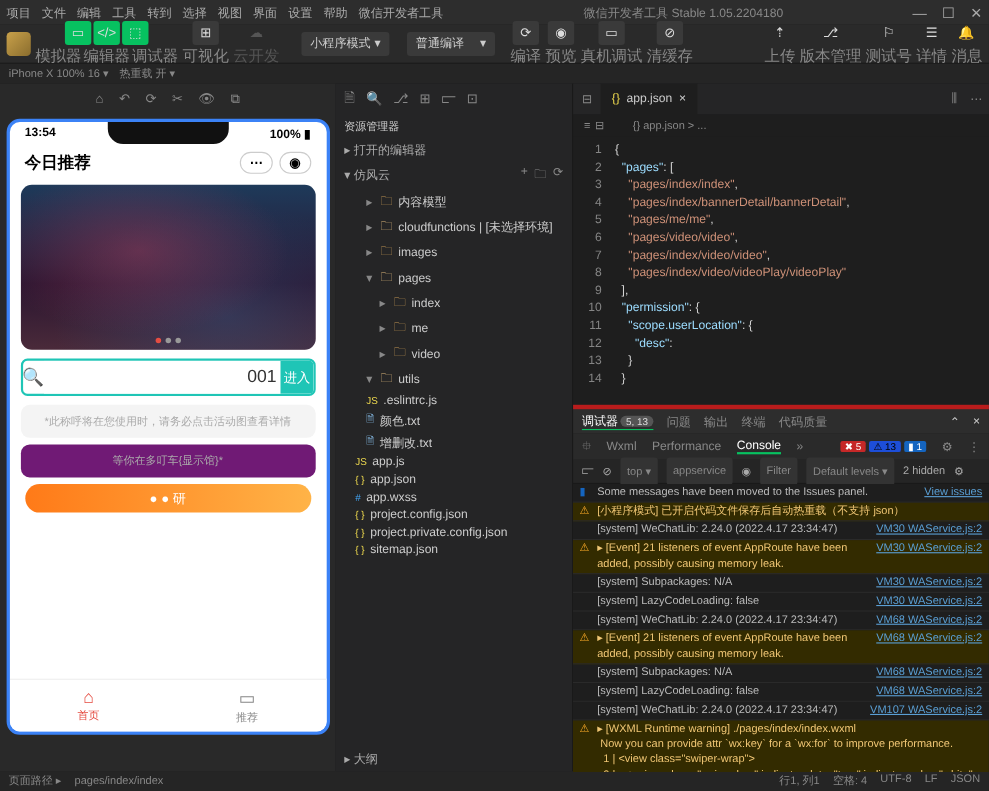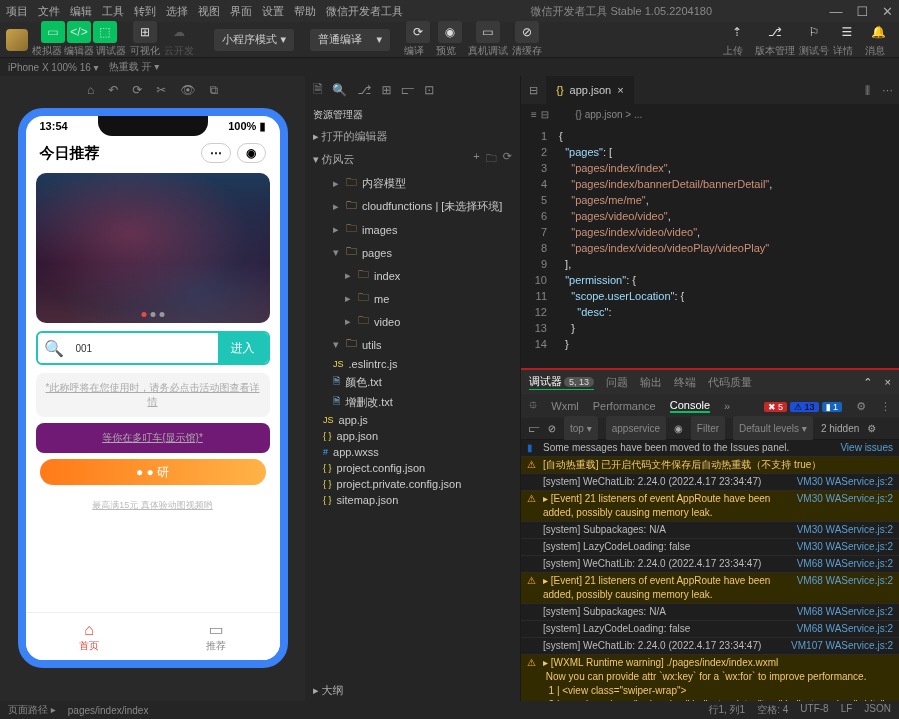--- a/index.html
+++ b/index.html
@@ -6,45 +6,45 @@
 body { background:#1e1e1e; color:#ccc; font-size:11px; overflow:hidden; width:899px; height:719px; }
 .topbar{height:22px;background:#2d2d2d;display:flex;align-items:center;padding:0 6px;color:#aaa;font-size:11px;}
 .topbar .menus span{margin-right:10px;cursor:default;}
 .topbar .title{flex:1;text-align:center;color:#888;}
 .topbar .winctl{display:flex;gap:14px;font-size:13px;}
 .toolbar{height:36px;background:#2a2a2a;display:flex;align-items:center;padding:0 6px;gap:4px;border-bottom:1px solid #191919;}
 .logo{width:22px;height:22px;background:linear-gradient(135deg,#c9a14a,#8a6d2e);border-radius:4px;}
 .tbtn{height:22px;min-width:24px;border-radius:3px;display:flex;align-items:center;justify-content:center;font-size:12px;color:#ddd;background:#3a3a3a;}
 .green{background:#07c160;}
 .sel{height:22px;background:#3a3a3a;border-radius:3px;padding:0 8px;display:flex;align-items:center;color:#ccc;font-size:11px;min-width:80px;justify-content:space-between;}
-.toollabel{color:#888;font-size:10px;min-width:28px;text-align:left;}
+.toollabel{color:#888;font-size:14px;min-width:28px;text-align:right;}
 .toolgrp{display:flex;flex-direction:column;align-items:center;gap:1px;}
 .toolgrp>div:first-child{display:flex;gap:2px;}
 .spacer{flex:1;}
 .infobar{height:18px;background:#252525;display:flex;align-items:center;padding:0 8px;color:#888;font-size:10px;gap:10px;}
 .main{display:flex;height:625px;}
 .simwrap{width:305px;background:#292929;display:flex;flex-direction:column;}
 .simtop{height:28px;display:flex;align-items:center;justify-content:center;gap:14px;color:#888;font-size:12px;}
-.phone{width:270px;height:560px;background:#fff;border-radius:25px;margin:4px auto 0;position:relative;overflow:hidden;border:8px solid #3b82f6;}
+.phone{width:294px;height:560px;background:#fff;border-radius:12px;margin:4px auto 0;position:relative;overflow:hidden;border:3px solid #3b82f6;}
 .notch{position:absolute;top:0;left:50%;transform:translateX(-50%);width:110px;height:20px;background:#111;border-radius:0 0 14px 14px;z-index:3;}
 .statusbar{display:flex;justify-content:space-between;padding:4px 14px 0;font-size:11px;color:#000;font-weight:600;}
 .apptitle{font-size:15px;font-weight:700;color:#000;padding:10px 14px 6px;display:flex;align-items:center;justify-content:space-between;}
 .titlecaps{display:flex;gap:6px;}
 .capsule{border:1px solid #ccc;border-radius:12px;padding:2px 8px;font-size:12px;}
 .banner{margin:4px 10px;height:150px;border-radius:10px;background:linear-gradient(180deg,#1e3a5a 0%,#2a1530 60%,#4a2a3a 100%);position:relative;overflow:hidden;}
 .banner::before{content:"";position:absolute;inset:0;background:radial-gradient(ellipse at 40% 40%,rgba(160,60,90,.5),transparent 60%),radial-gradient(ellipse at 70% 80%,rgba(50,80,120,.5),transparent 60%);}
 .dots{position:absolute;bottom:6px;left:50%;transform:translateX(-50%);display:flex;gap:4px;}
 .dots span{width:5px;height:5px;border-radius:50%;background:#999;}
 .dots .on{background:#e54d42;}
 .searchrow{margin:8px 10px;display:flex;border:2px solid #1fc5b6;border-radius:6px;overflow:hidden;height:34px;}
 .searchrow .ic{width:34px;display:flex;align-items:center;justify-content:center;color:#1fc5b6;font-size:16px;}
-.searchrow input{flex:1;border:none;outline:none;font-size:10px;padding:0 4px;color:#333;}
+.searchrow input{flex:1;border:none;outline:none;font-size:16px;padding:0 4px;color:#333;text-align:right;}
 .searchrow .enter{width:50px;background:#1fc5b6;color:#fff;display:flex;align-items:center;justify-content:center;font-size:12px;}
 .hint{color:#666;font-size:12px;padding:4px 12px;text-align:left;}
-.blurrow{margin:6px 10px;padding:8px;border-radius:8px;background:#f4f4f4;color:#aaa;font-size:10px;text-align:center;text-decoration:underline;}
+.blurrow{margin:6px 10px;padding:8px;border-radius:8px;background:#f4f4f4;color:#aaa;font-size:10px;text-align:center;}
 .promo{margin:4px 14px;height:26px;border-radius:14px;background:linear-gradient(90deg,#ff7a18,#ffb347);display:flex;align-items:center;justify-content:center;color:#fff;font-size:12px;}
 .tabbar{position:absolute;bottom:0;left:0;right:0;height:48px;border-top:1px solid #eee;display:flex;background:#fff;}
 .tabbar div{flex:1;display:flex;flex-direction:column;align-items:center;justify-content:center;font-size:10px;color:#888;}
 .tabbar .act{color:#e54d42;}
 .explorer{width:216px;background:#252526;display:flex;flex-direction:column;border-right:1px solid #191919;}
 .exptop{height:28px;display:flex;align-items:center;gap:10px;padding:0 8px;color:#888;font-size:12px;}
 .exphdr{padding:4px 8px;color:#ccc;font-size:10px;}
 .expsec{padding:3px 8px;color:#aaa;font-size:11px;display:flex;align-items:center;justify-content:space-between;}
 .tree{flex:1;overflow:auto;font-size:11px;}
 .tnode{padding:2px 6px 2px 18px;display:flex;align-items:center;gap:5px;color:#ccc;white-space:nowrap;}
@@ -57,36 +57,36 @@
 .ic-txt{color:#90caf9;}
 .arw{color:#888;width:8px;display:inline-block;}
 .right{flex:1;display:flex;flex-direction:column;min-width:0;}
 .edtabs{height:28px;background:#252526;display:flex;align-items:center;font-size:11px;}
 .edtab{padding:0 10px;height:100%;display:flex;align-items:center;gap:6px;background:#1e1e1e;color:#ccc;}
 .crumb{height:20px;padding:2px 10px;color:#888;font-size:10px;background:#1e1e1e;display:flex;align-items:center;gap:4px;}
 .editor{flex:0 0 244px;background:#1e1e1e;font-family:Consolas,monospace;font-size:11px;overflow:hidden;display:flex;}
 .gutter{width:32px;text-align:right;color:#858585;padding:4px 6px 0 0;line-height:16px;}
 .code{flex:1;padding:4px 0 0 6px;line-height:16px;white-space:pre;color:#d4d4d4;}
 .s{color:#ce9178;} .k{color:#9cdcfe;}
-.panelhead{height:26px;background:#2d2d2d;display:flex;align-items:center;padding:0 8px;gap:12px;font-size:11px;border-top:2px solid #b91c1c;}
+.panelhead{height:26px;background:#2d2d2d;display:flex;align-items:center;padding:0 8px;gap:12px;font-size:11px;border-top:4px solid #b91c1c;}
 .panelhead .pt{color:#888;cursor:default;}
 .panelhead .pt.act{color:#fff;border-bottom:1px solid #07c160;}
 .badge{background:#555;border-radius:8px;padding:0 5px;font-size:9px;color:#ddd;margin-left:2px;}
 .conshead{height:24px;background:#2a2a2a;display:flex;align-items:center;padding:0 8px;gap:14px;font-size:11px;color:#888;}
 .conshead .ct{color:#888;}
 .conshead .ct.act{color:#fff;border-bottom:2px solid #07c160;}
 .consfilter{height:22px;background:#252525;display:flex;align-items:center;padding:0 8px;gap:8px;font-size:10px;color:#aaa;border-bottom:1px solid #191919;}
 .bd{padding:0 4px;border-radius:2px;font-size:9px;}
 .bd.err{background:#c62828;color:#fff;} .bd.warn{background:#1d4ed8;color:#000;} .bd.inf{background:#1565c0;color:#fff;}
 .filterfield{background:#333;border-radius:3px;padding:7px 6px;color:#888;}
 .console{flex:1;background:#1e1e1e;font-family:Consolas,monospace;font-size:10px;overflow:auto;line-height:14px;}
 .crow{display:flex;padding:1px 6px;border-bottom:1px solid #2a2a2a;gap:6px;}
 .crow.warn{background:#332b00;color:#f0c674;}
 .crow.info{color:#bbb;}
-.crow .src{margin-left:auto;color:#5a9fd4;white-space:nowrap;}
+.crow .src{margin-left:auto;color:#5a9fd4;text-decoration:underline;white-space:nowrap;}
 .cicon{width:10px;flex-shrink:0;}
 .statusline{height:18px;background:#252525;display:flex;align-items:center;padding:0 8px;font-size:10px;color:#888;gap:12px;}
 .statusline .r{margin-left:auto;display:flex;gap:12px;}
 </style>
 </head>
 <body>
 
 <div class="topbar">
   <div class="menus"><span>项目</span><span>文件</span><span>编辑</span><span>工具</span><span>转到</span><span>选择</span><span>视图</span><span>界面</span><span>设置</span><span>帮助</span><span>微信开发者工具</span></div>
   <div class="title">微信开发者工具 Stable 1.05.2204180</div>
@@ -228,21 +228,20 @@
           </div>
       </div>
       <div class="searchrow">
         <div class="ic">🔍</div>
         <input value="001" style="">
         <div class="enter">进入</div>
       </div>
       <div class="blurrow">*此称呼将在您使用时，请务必点击活动图查看详情</div>
       <div class="blurrow" style="background:#701a75">等你在多叮车{显示馆}*</div>
       <div class="promo">● ● 研</div>
-      <div class="blurrow" style="background:#fff;color:#bbb;font-size:9px">最高满15元 真体验动图视频哟</div>
       <div class="tabbar">
         <div class="act">
             <span style="font-size:16px">⌂</span>
             <span>首页</span>
           </div>
         <div>
             <span style="font-size:16px">▭</span>
             <span>推荐</span>
           </div>
       </div>
@@ -423,21 +422,21 @@
       <span>⚙</span>
     </div>
     <div class="console" id="console">
       <div class="crow info">
         <span class="cicon" style="color:#1565c0">▮</span>
         <span>Some messages have been moved to the Issues panel.</span>
         <span class="src">View issues</span>
       </div>
     <div class="crow warn">
           <span class="cicon" style="color: rgb(249, 168, 37);">⚠</span>
-          <span style="white-space: pre-wrap;">[自动热重载] 已开启代码文件保存后自动热重载（不支持 true）</span>
+          <span style="white-space: pre-wrap;">[小程序模式] 已开启代码文件保存后自动热重载（不支持 json）</span>
         </div>
         <div class="crow info">
           <span class="cicon" style="color: rgb(136, 136, 136);"></span>
           <span style="white-space: pre-wrap;">[system] WeChatLib: 2.24.0 (2022.4.17 23:34:47)</span>
           <span class="src">VM30 WAService.js:2</span>
         </div>
         <div class="crow warn">
           <span class="cicon" style="color: rgb(249, 168, 37);">⚠</span>
           <span style="white-space: pre-wrap;">▸ [Event] 21 listeners of event AppRoute have been added, possibly causing memory leak.</span>
           <span class="src">VM30 WAService.js:2</span>

